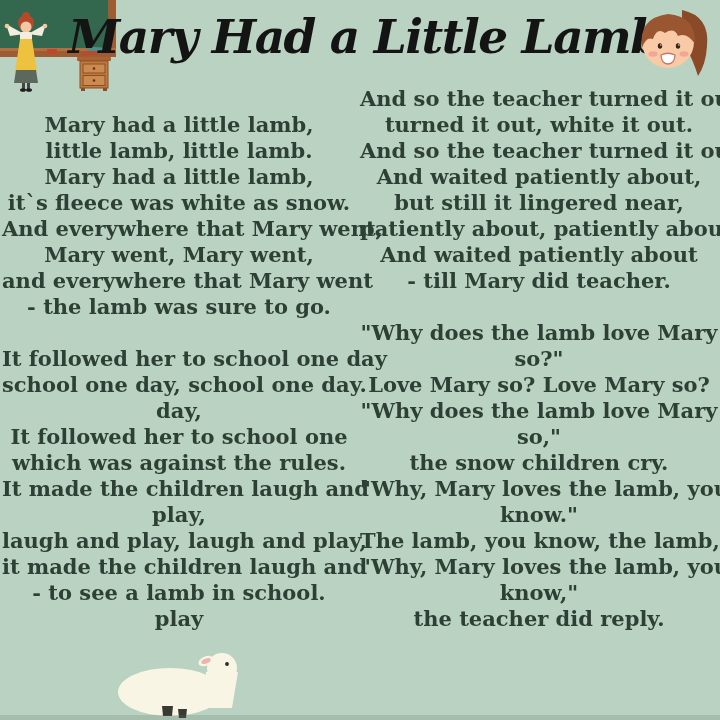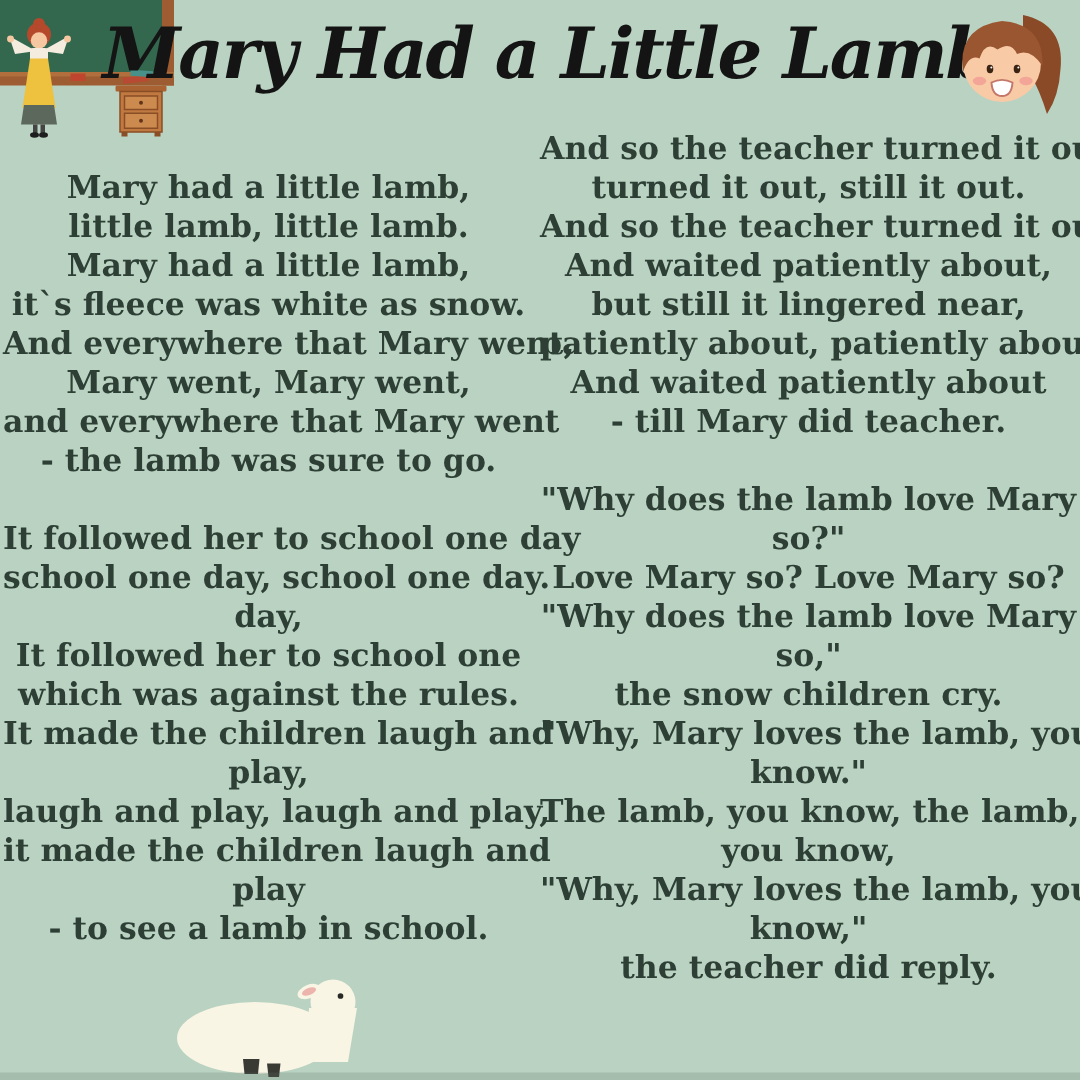--- a/index.html
+++ b/index.html
@@ -123,47 +123,46 @@
     <div class="stanza">
         <div class="poem-line">It followed her to school one day</div>
         <div class="poem-line">school one day, school one day.</div>
         <div class="poem-line">day,</div>
         <div class="poem-line">It followed her to school one</div>
         <div class="poem-line">which was against the rules.</div>
         <div class="poem-line">It made the children laugh and</div>
         <div class="poem-line">play,</div>
         <div class="poem-line">laugh and play, laugh and play,</div>
         <div class="poem-line">it made the children laugh and</div>
+        <div class="poem-line">- to see a lamb in school.</div>
         <div class="poem-line">play</div>
-        <div class="poem-line">- to see a lamb in school.</div>
       </div>
   </div>
 
   <div class="column col-right">
     <div class="stanza">
         <div class="poem-line">And so the teacher turned it out,</div>
-        <div class="poem-line">turned it out, still it out.</div>
+        <div class="poem-line">turned it out, white it out.</div>
         <div class="poem-line">And so the teacher turned it out,</div>
         <div class="poem-line">And waited patiently about,</div>
         <div class="poem-line">but still it lingered near,</div>
         <div class="poem-line">patiently about, patiently about,</div>
         <div class="poem-line">And waited patiently about</div>
         <div class="poem-line">- till Mary did teacher.</div>
       </div>
     <div class="stanza">
         <div class="poem-line">"Why does the lamb love Mary</div>
         <div class="poem-line">so?"</div>
         <div class="poem-line">Love Mary so? Love Mary so?</div>
         <div class="poem-line">"Why does the lamb love Mary</div>
         <div class="poem-line">so,"</div>
         <div class="poem-line">the snow children cry.</div>
         <div class="poem-line">"Why, Mary loves the lamb, you</div>
         <div class="poem-line">know."</div>
         <div class="poem-line">The lamb, you know, the lamb,</div>
-        <div class="poem-line">you know,</div>
         <div class="poem-line">"Why, Mary loves the lamb, you</div>
         <div class="poem-line">know,"</div>
         <div class="poem-line">the teacher did reply.</div>
       </div>
   </div>
 
   <svg class="illu illu-lamb" viewBox="0 0 145 74" aria-hidden="true">
     <ellipse cx="60" cy="46" rx="52" ry="24" fill="#f9f5e5"></ellipse>
     <path d="M96,26 L128,26 L122,62 L94,62 Z" fill="#f9f5e5"></path>
     <circle cx="112" cy="22" r="15" fill="#f9f5e5"></circle>

